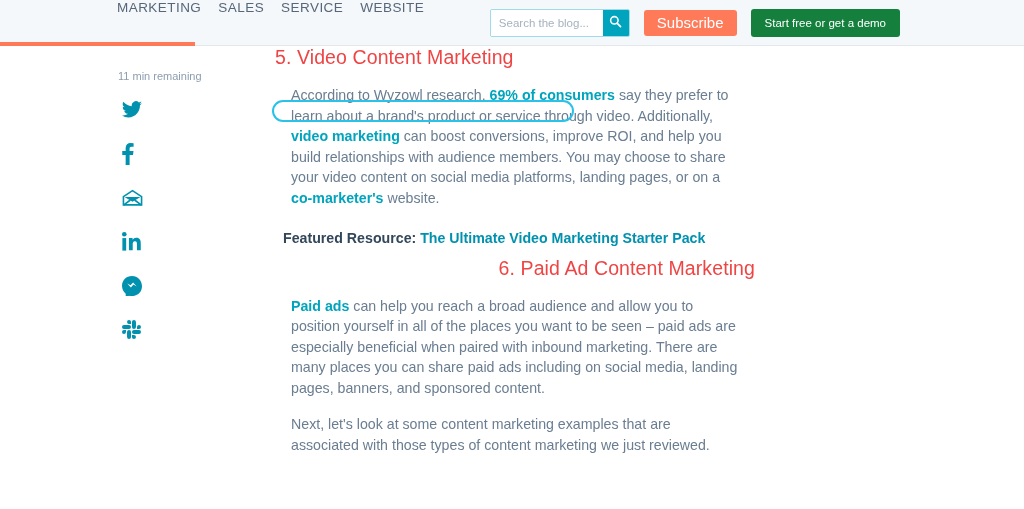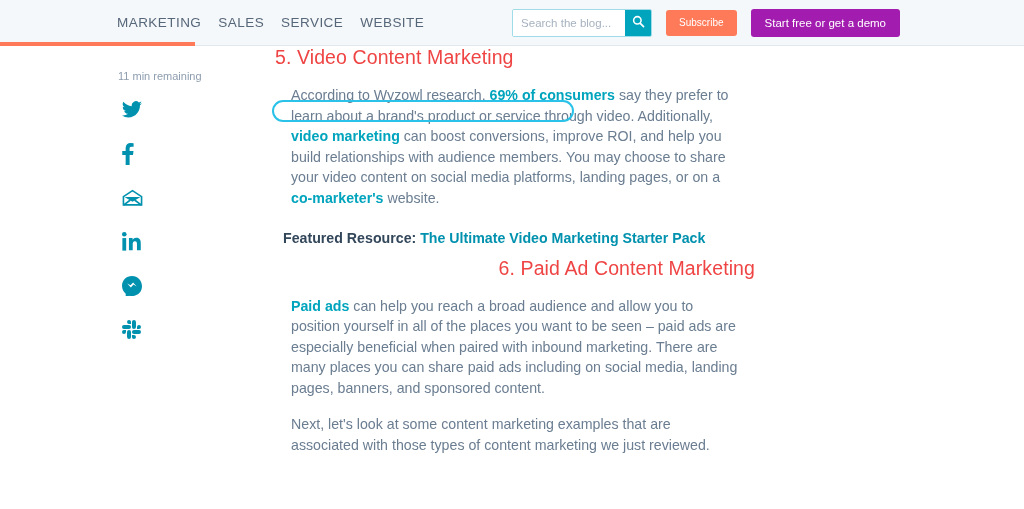--- a/index.html
+++ b/index.html
@@ -19,21 +19,21 @@
   .site-header {
     position: relative;
     height: 46px;
     background: #f5f8fa;
     border-bottom: 1px solid #e3e8ec;
     box-sizing: border-box;
   }
   .header-inner {
     height: 45px;
     display: flex;
-    align-items: center;
+    align-items: flex-start;
     position: relative;
   }
   .main-nav {
     display: flex;
     align-items: center;
     gap: 17px;
     margin-left: 117px;
   }
   .nav-link {
     font-size: 13.5px;
@@ -93,26 +93,26 @@
   .btn {
     border: none;
     border-radius: 3px;
     font-family: "Liberation Sans", sans-serif;
     color: #ffffff;
     cursor: pointer;
     white-space: nowrap;
   }
   .btn-subscribe {
     background: #ff7a59;
-    font-size: 10px;
+    font-size: 15px;
     height: 26px;
     padding: 0 13px;
   }
   .btn-demo {
-    background: #a21caf;
+    background: #15803d;
     font-size: 11.5px;
     height: 28px;
     padding: 0 14px;
   }
 
   
   .read-progress-track {
     position: absolute;
     left: 0;
     bottom: -1px;

